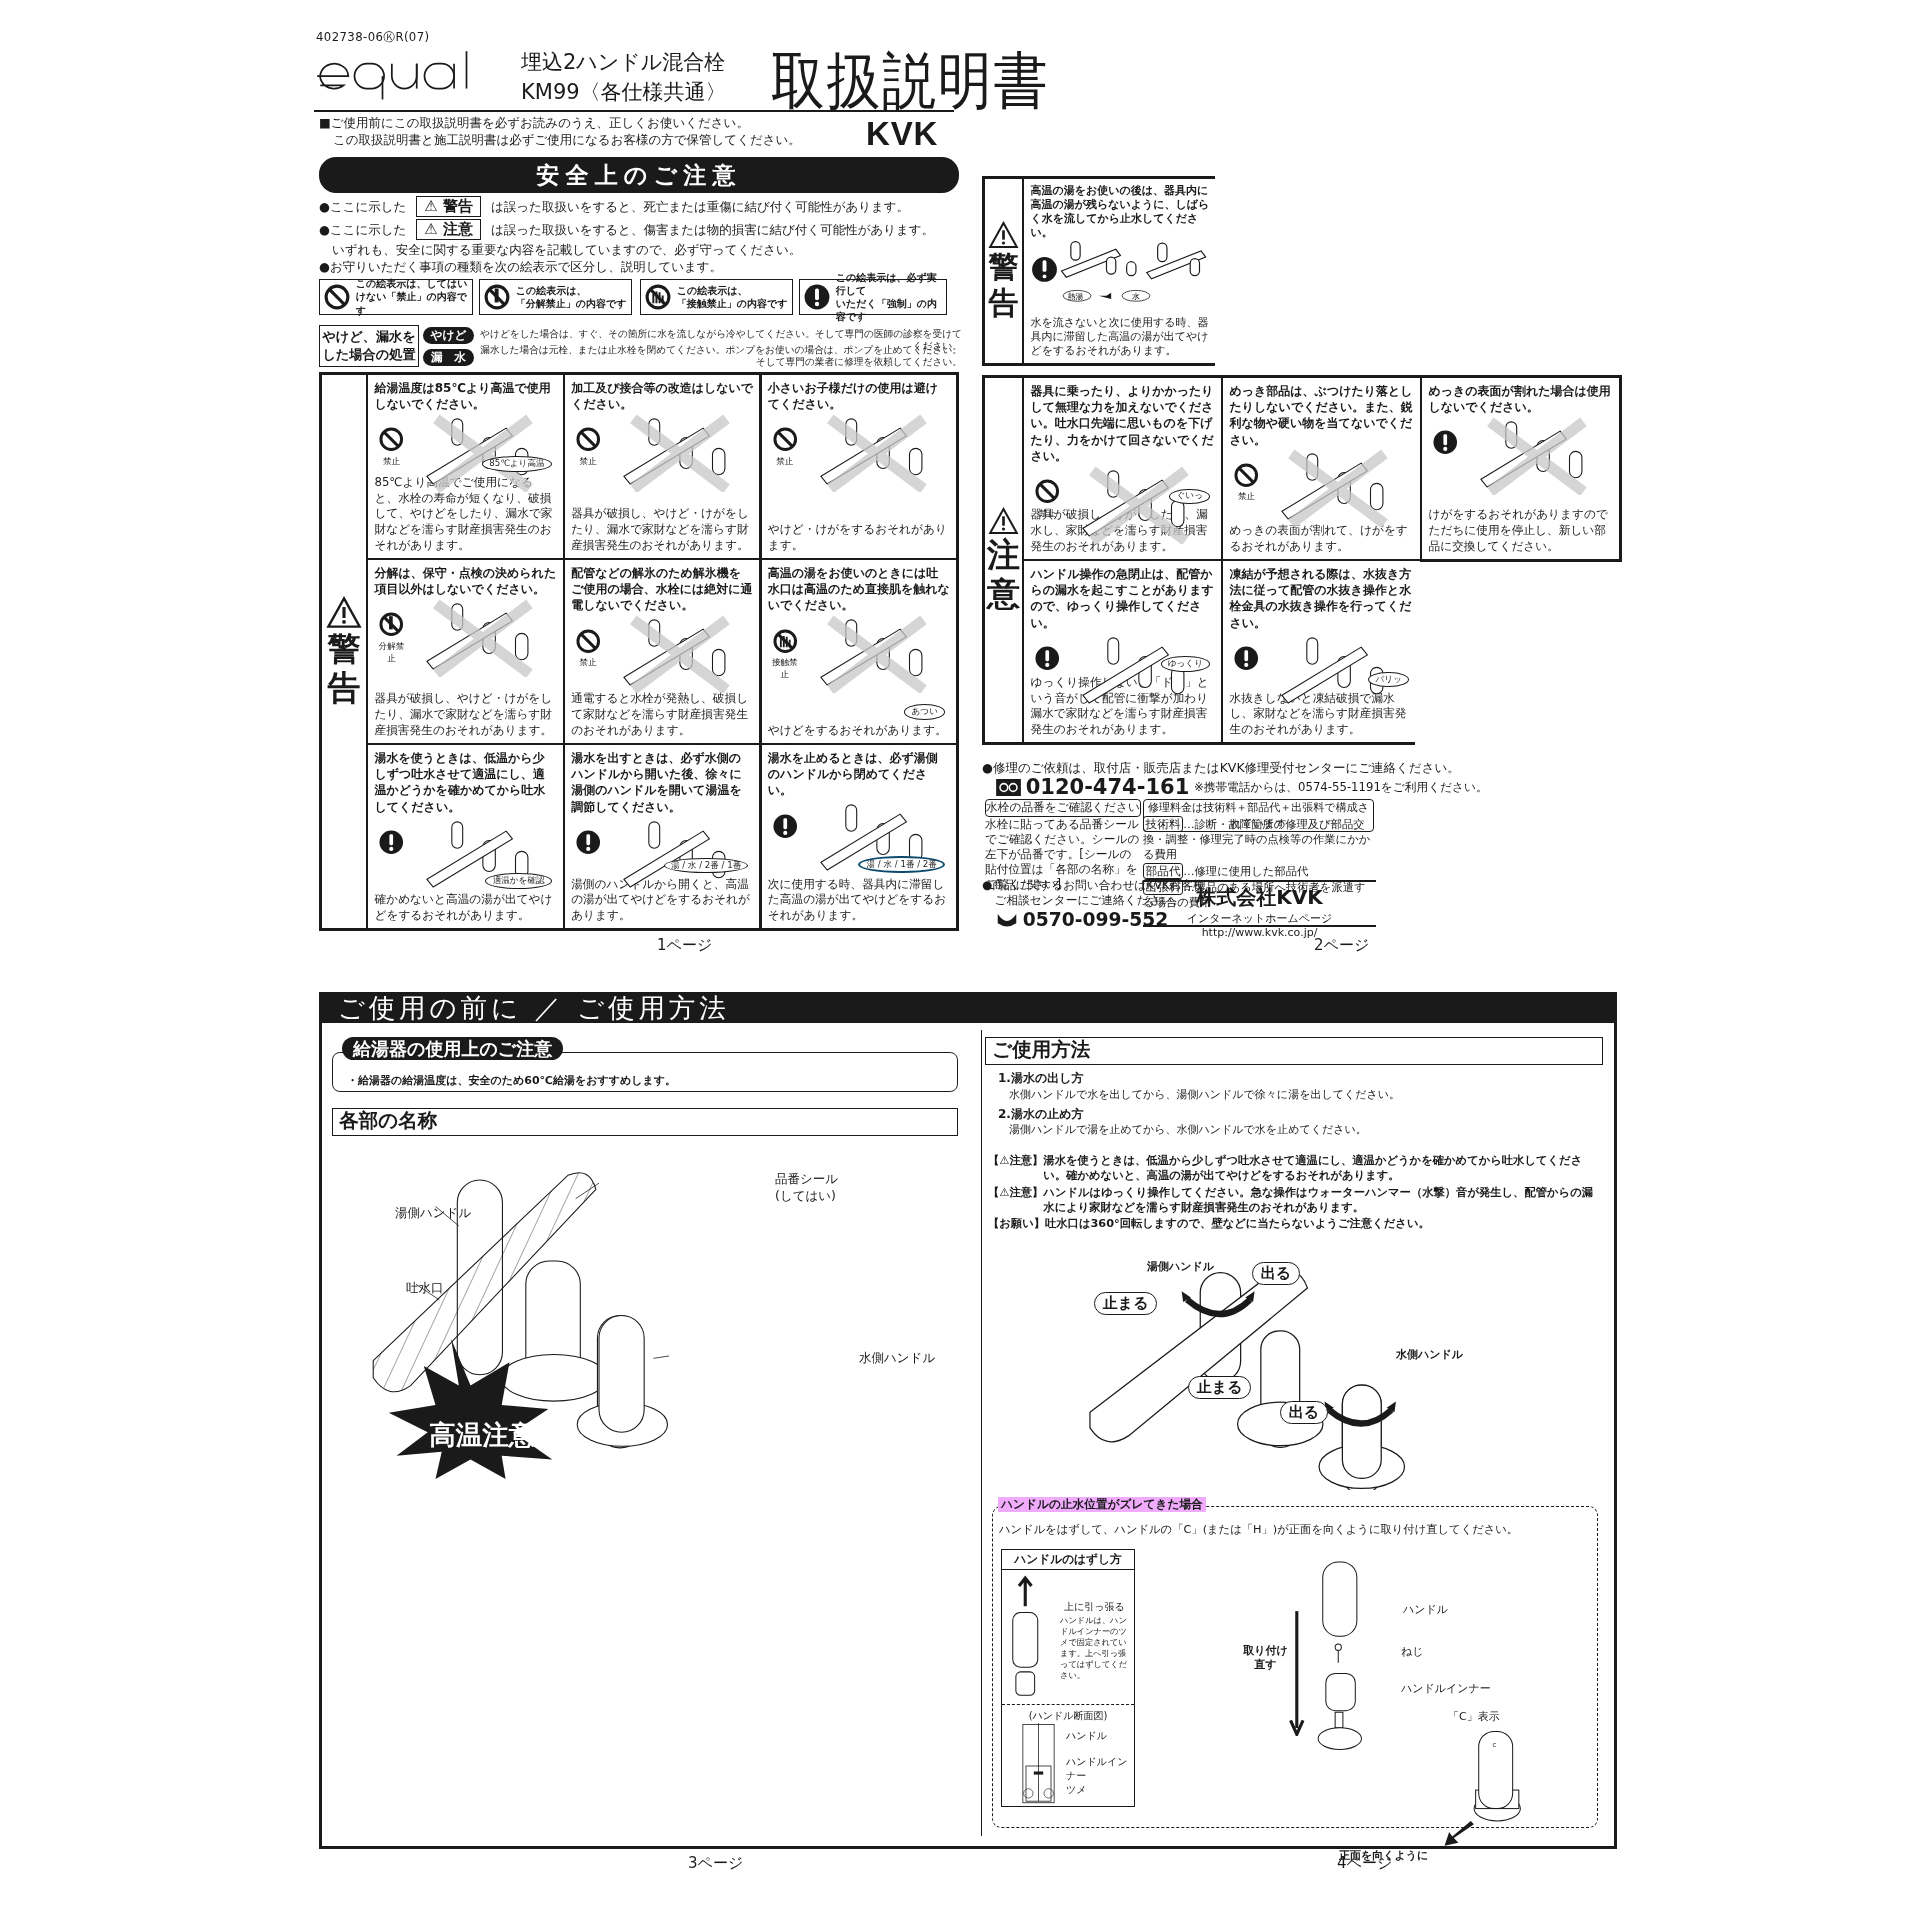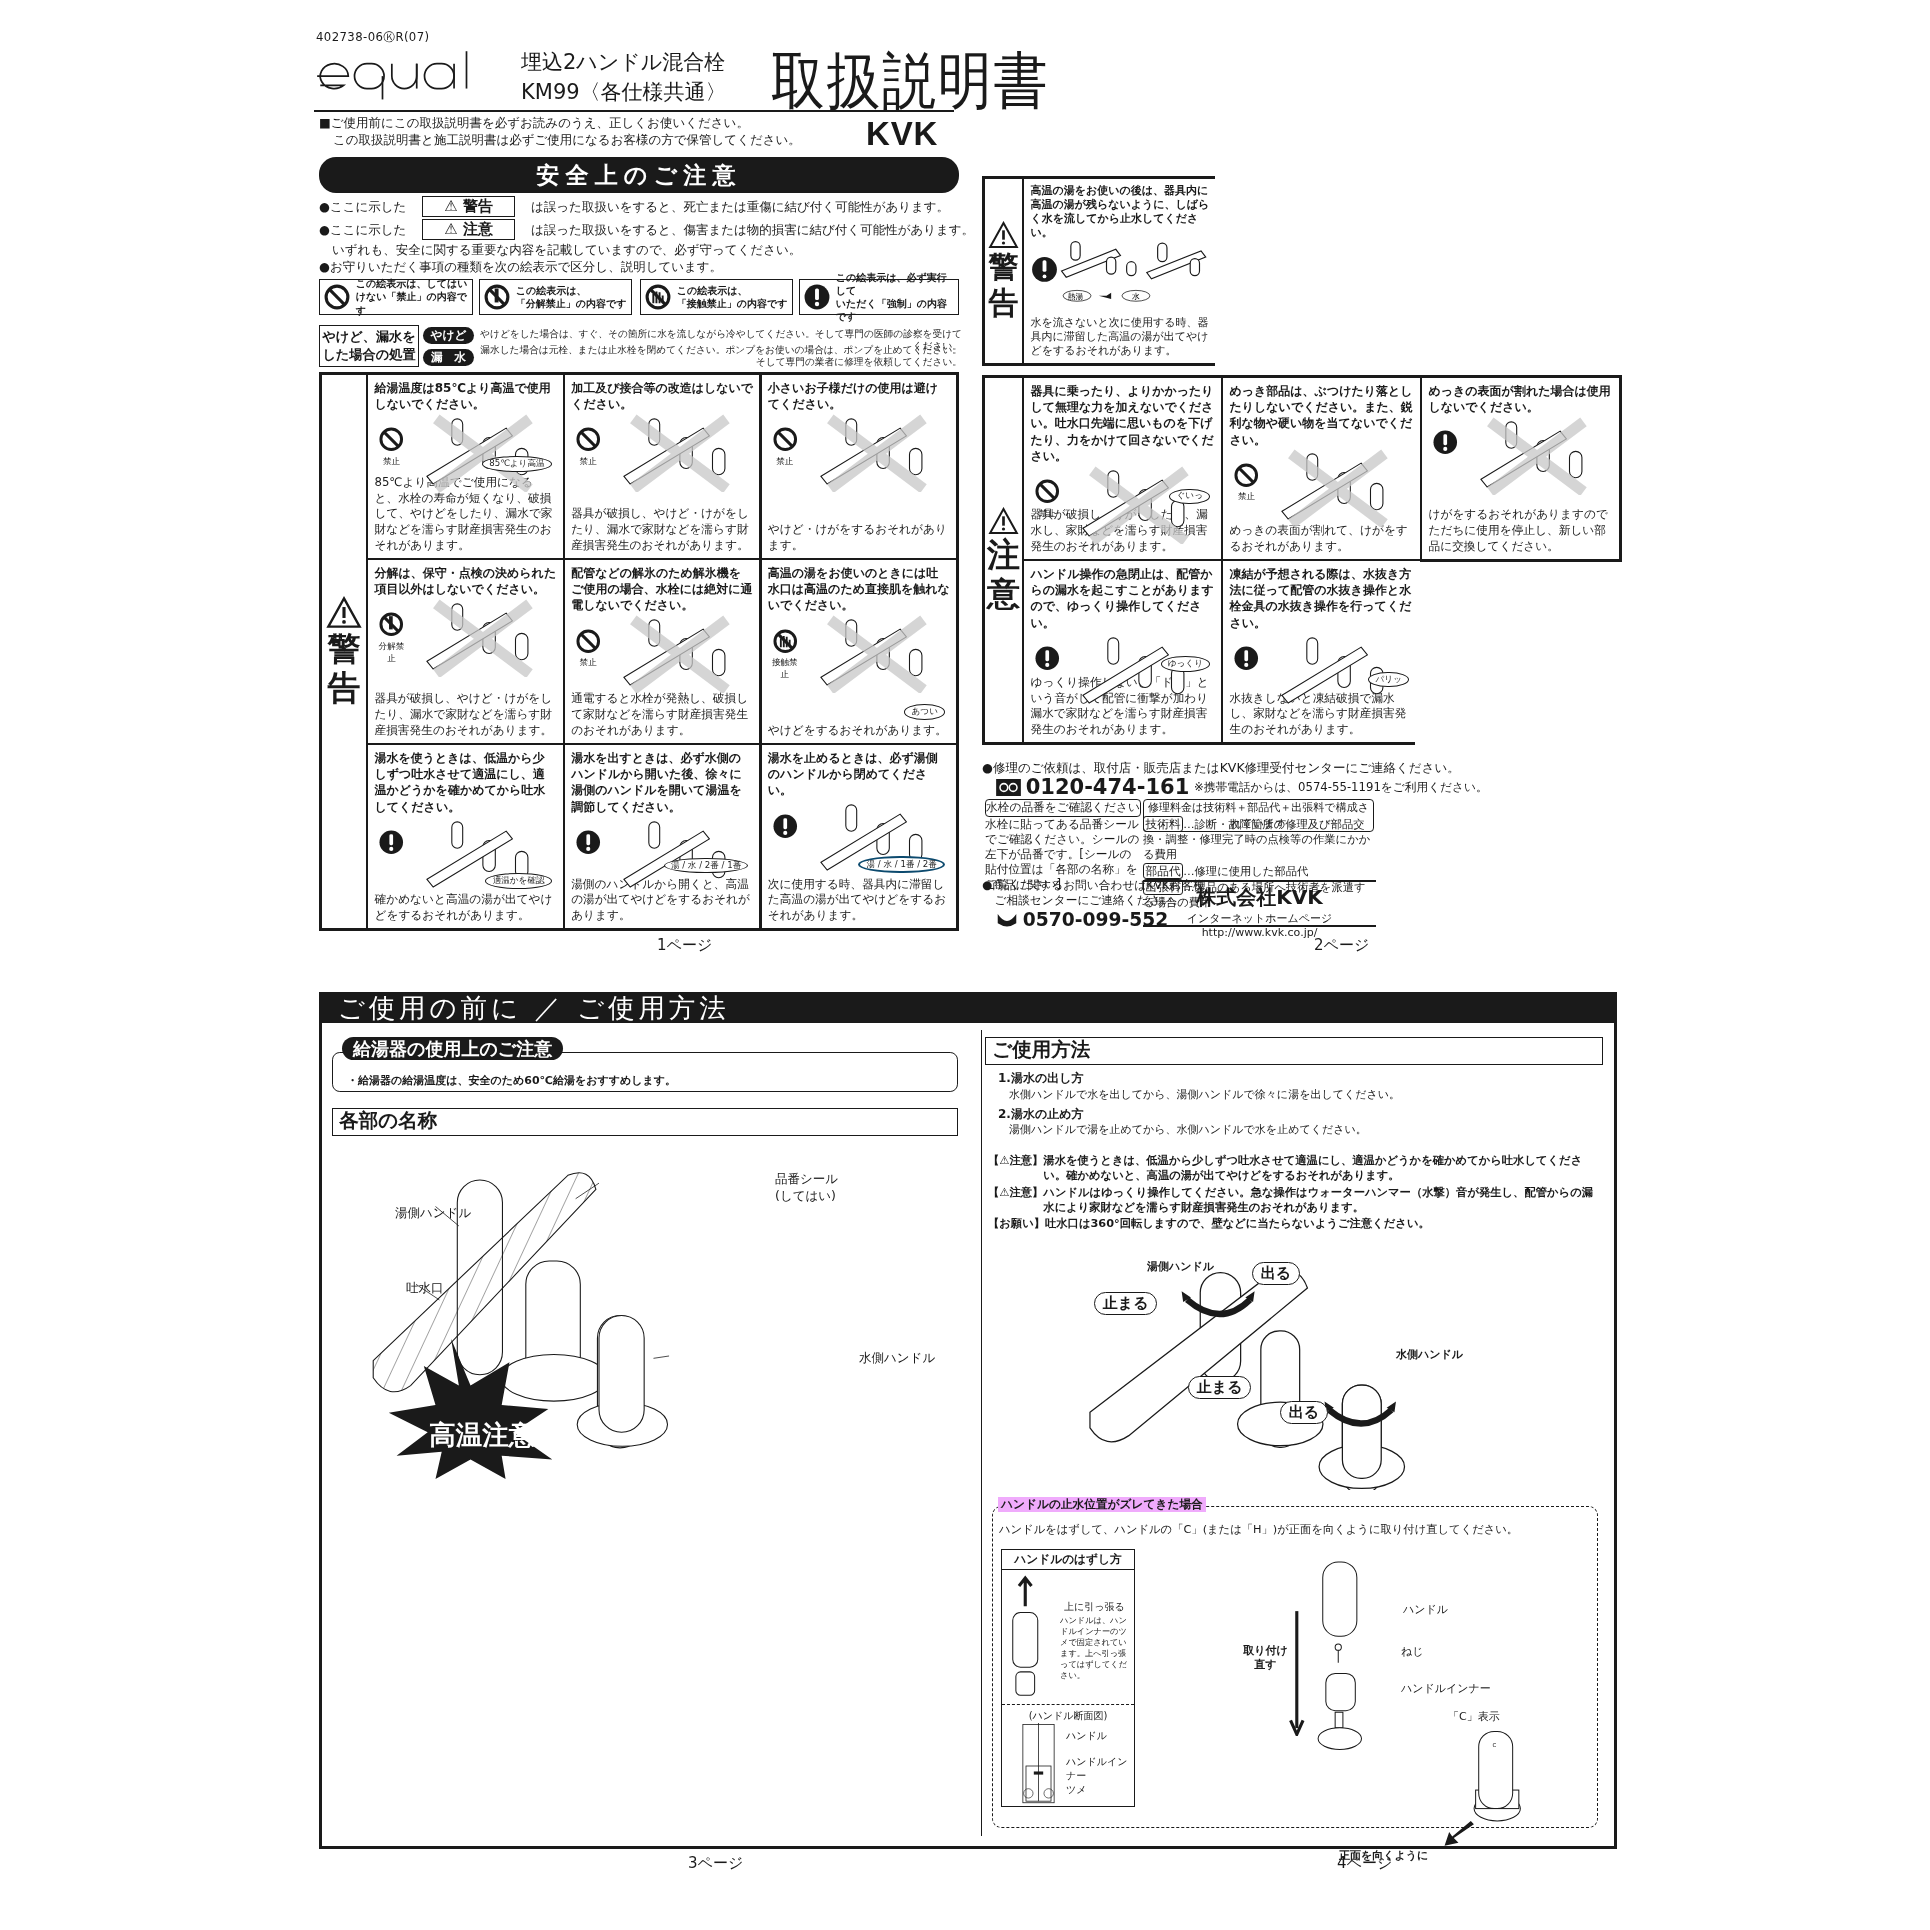--- a/index.html
+++ b/index.html
@@ -7,21 +7,21 @@
   .abs{position:absolute;}
   .doc-code{left:316px;top:30px;font-size:11.7px;letter-spacing:0.4px;}
   .logo{left:314px;top:45px;width:179px;height:56px;}
   .product{left:521px;top:47px;font-size:21px;line-height:30px;}
   .big-title{left:771px;top:40px;font-size:54px;letter-spacing:1.6px;font-family:"DejaVu Sans",sans-serif;transform:scaleY(1.15);transform-origin:top left;}
   .rule-top{left:314px;top:110px;width:640px;height:2.3px;background:#1a1a1a;}
   .intro{left:319px;top:114px;font-size:12.5px;line-height:17px;}
   .kvk{left:866px;top:115px;font-size:33px;font-weight:bold;letter-spacing:0.8px;font-family:"Liberation Sans",sans-serif;}
   .banner{left:319px;top:157px;width:640px;height:36px;background:#1a1a1a;border-radius:17px;color:#fff;text-align:center;font-size:23px;line-height:36px;letter-spacing:6.2px;font-weight:bold;}
   .legend-line{left:319px;font-size:12.5px;line-height:20px;}
-  .tag{display:inline-block;border:1.6px solid #1a1a1a;padding:0 21px;font-weight:bold;font-size:15px;margin:0 12px;line-height:18.7px;}
+  .tag{display:inline-block;border:1.6px solid #1a1a1a;padding:0 7px;font-weight:bold;font-size:15px;margin:0 6px;line-height:18.7px;}
   .pict-box{top:279px;height:36px;border:1.6px solid #1a1a1a;display:flex;align-items:center;gap:4.7px;padding:0 3.1px;box-sizing:border-box;font-size:10px;font-weight:bold;line-height:13.2px;}
   .pict-box svg{flex:0 0 28px;}
   .aid-label{left:319px;top:325px;width:100px;height:42px;border:1.6px solid #1a1a1a;box-sizing:border-box;font-size:13.2px;font-weight:bold;line-height:18.7px;text-align:center;padding-top:1.6px;}
   .aid-pill{left:423px;width:51px;height:17px;background:#1a1a1a;color:#fff;border-radius:8.6px;font-size:11.7px;font-weight:bold;text-align:center;line-height:17px;}
   .aid-text{left:479px;font-size:9.7px;line-height:11.7px;width:483px;text-align:right;}
   
   .grid{border:3.9px solid #1a1a1a;box-sizing:border-box;background:#1a1a1a;display:grid;gap:2.3px;}
   .side{background:#fff;display:flex;flex-direction:column;align-items:center;justify-content:center;font-size:33px;font-weight:bold;line-height:39px;}
   .cell{background:#fff;padding:4.7px 6.2px;box-sizing:border-box;display:flex;flex-direction:column;position:relative;}
   .cell .h{font-size:12px;font-weight:bold;line-height:16.3px;}
@@ -115,21 +115,21 @@
   <svg width="28" height="28" viewBox="0 0 36 36">
       <circle cx="18" cy="18" r="14" fill="none" stroke="#1a1a1a" stroke-width="4"></circle>
       <path d="M12 26 v-12 M16 26 v-15 M20 26 v-14 M24 26 v-10" stroke="#1a1a1a" stroke-width="2.5"></path>
       <line x1="8" y1="8" x2="28" y2="28" stroke="#1a1a1a" stroke-width="4"></line>
     </svg>
   <div>
       <div>この絵表示は、</div>
       <div>「接触禁止」の内容です</div>
     </div>
 </div>
-<div class="abs pict-box" style="left:799px;width:160px">
+<div class="abs pict-box" style="left:799px;width:148px">
   <svg width="28" height="28" viewBox="0 0 36 36">
       <circle cx="18" cy="18" r="16" fill="#1a1a1a"></circle>
       <rect x="15.5" y="7" width="5" height="15" rx="2" fill="#fff"></rect>
       <circle cx="18" cy="27" r="2.8" fill="#fff"></circle>
     </svg>
   <div>
       <div>この絵表示は、必ず実行して</div>
       <div>いただく「強制」の内容です</div>
     </div>
 </div>

